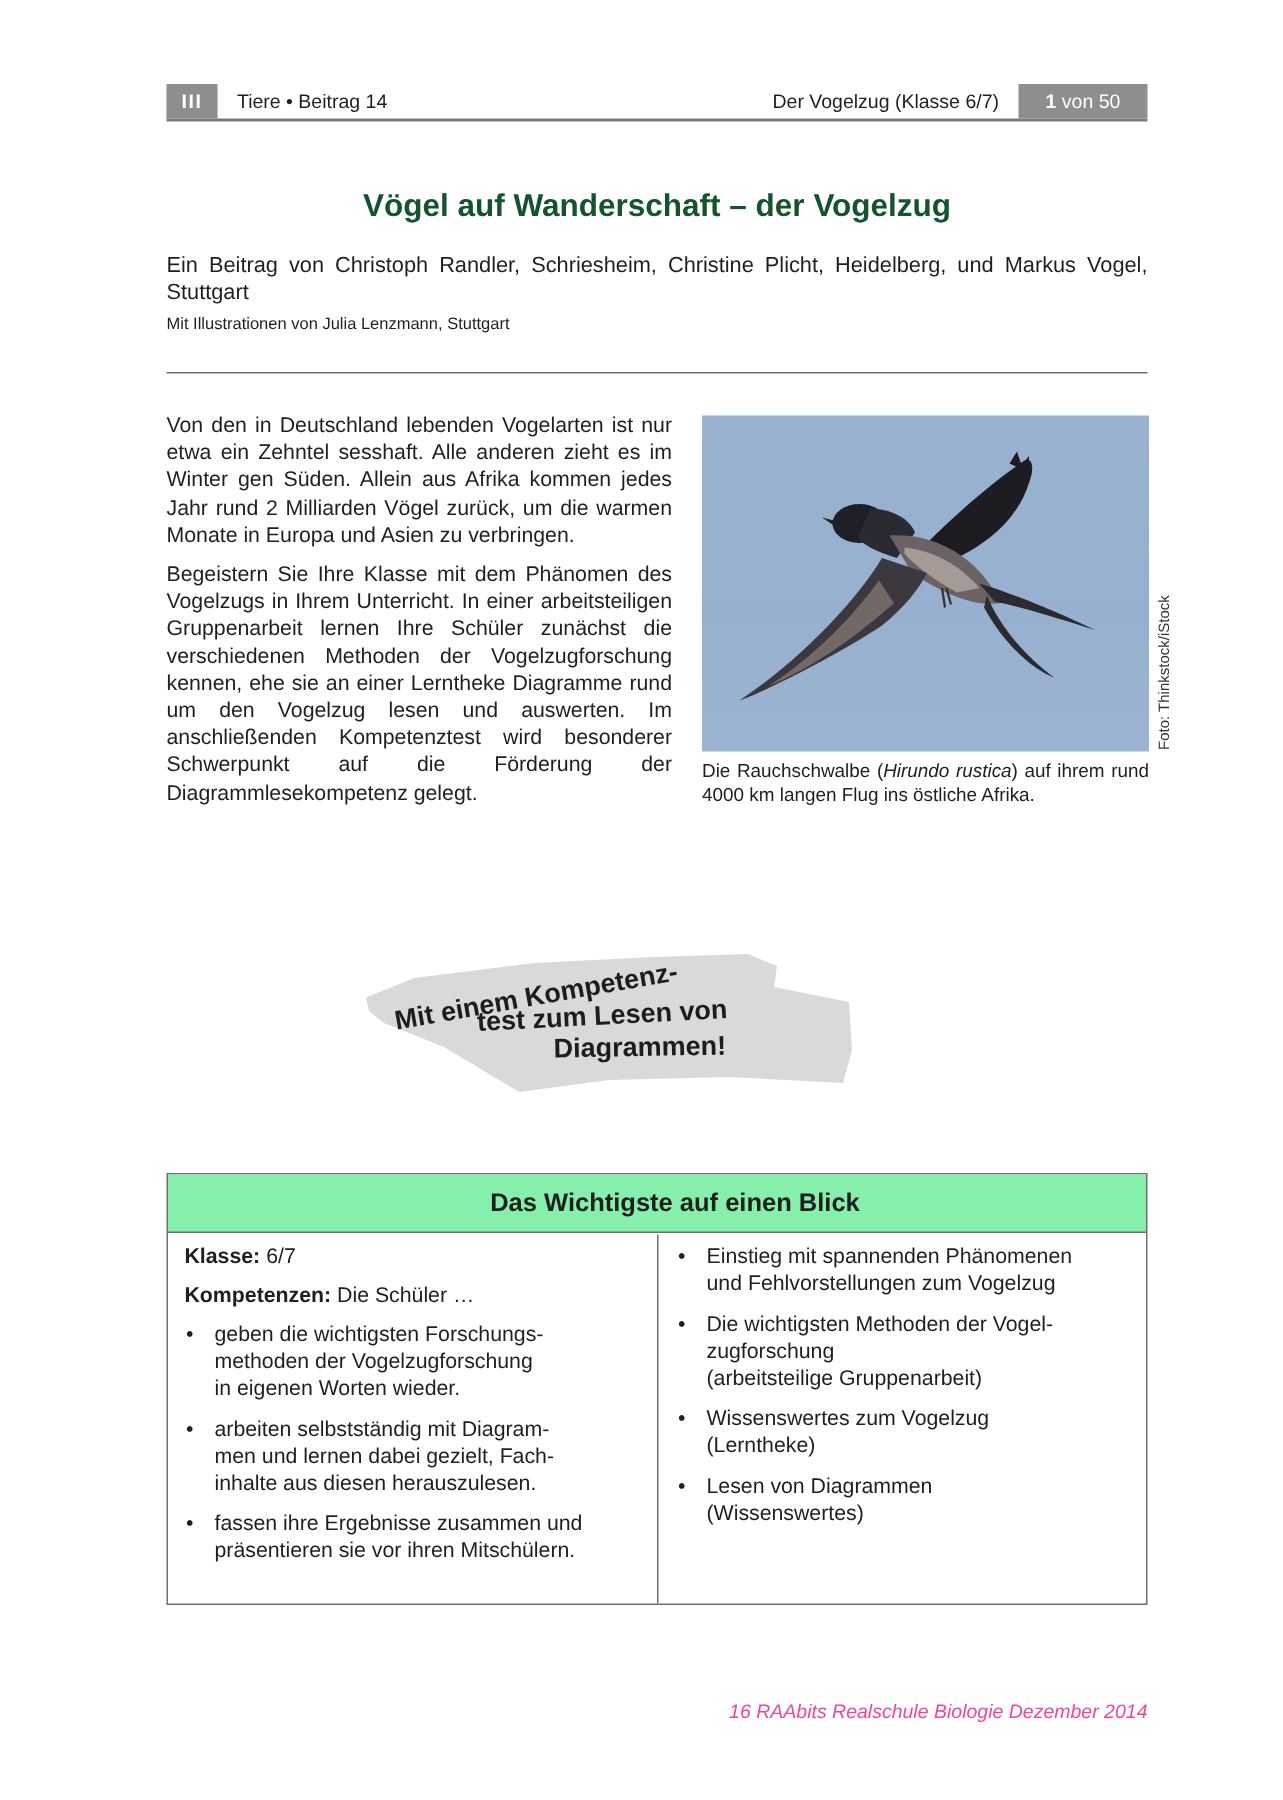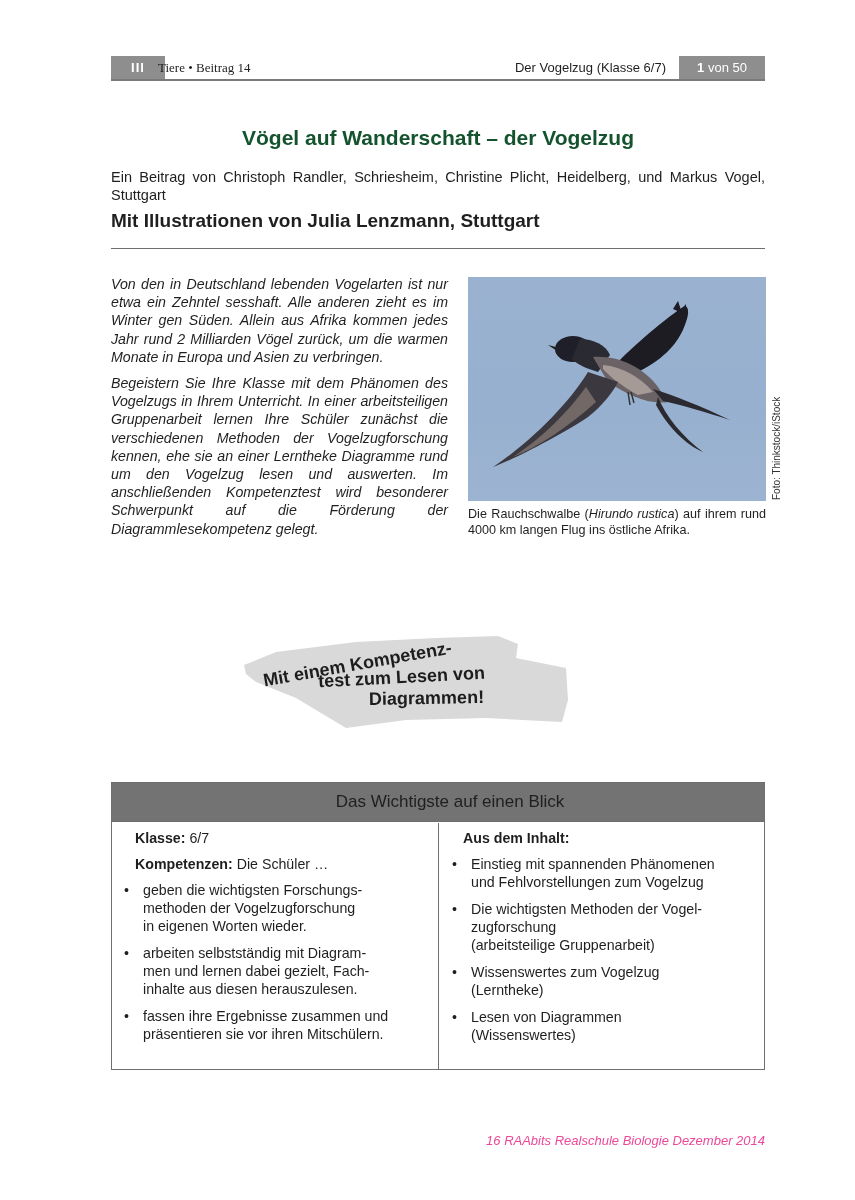--- a/index.html
+++ b/index.html
@@ -2,62 +2,62 @@
 <html><head>
 <meta charset="utf-8">
 <style>
   html, body { margin: 0; padding: 0; background: #ffffff; }
   body { width: 855px; height: 1200px; position: relative; overflow: hidden;
          font-family: "Liberation Sans", sans-serif; color: #1f1f1f; }
 
   
   .hdr { position: absolute; left: 111px; top: 56px; width: 654px; height: 23px;
          border-bottom: 2px solid #7a7a7a; }
-  .hdr .chapter { position: absolute; left: 0; top: 0; width: 54px; height: 23px;
+  .hdr .chapter { position: absolute; left: 0; top: 0; width: 34px; height: 23px;
          background: #8e8e8e; color: #fff; font-weight: bold; font-size: 13px;
          text-align: center; line-height: 23px; letter-spacing: 1px; }
-  .hdr .series { position: absolute; left: 47px; top: 0; line-height: 23px; font-size: 13px; font-family: Liberation Serif, serif; }
+  .hdr .series { position: absolute; left: 47px; top: 0; line-height: 23px; font-size: 13px; }
   .hdr .topic { position: absolute; right: 99px; top: 0; line-height: 23px; font-size: 13px; }
   .hdr .page { position: absolute; right: 0; top: 0; width: 86px; height: 23px;
          background: #8e8e8e; color: #fff; font-size: 13px; text-align: center; line-height: 23px; }
   .hdr .page b { font-weight: bold; }
 
   .title { position: absolute; left: 111px; top: 126px; width: 654px; text-align: center;
            font-size: 21px; font-weight: bold; color: #14532d; }
   .authors { position: absolute; left: 111px; top: 168px; width: 654px; font-size: 14.5px;
              line-height: 18px; text-align: justify; text-align-last: left; }
-  .illus { position: absolute; left: 111px; top: 210px; font-size: 19px; font-weight: bold; }
+  .illus { position: absolute; left: 111px; top: 210px; font-size: 11px; }
   .rule { position: absolute; left: 111px; top: 248px; width: 654px; height: 0;
           border-top: 1.5px solid #6f6f6f; }
 
   .intro { position: absolute; left: 111px; top: 275px; width: 337px; font-size: 14.2px;
            line-height: 18.2px; text-align: justify; }
-  .intro p { margin: 0 0 8px 0; font-style: italic; }
+  .intro p { margin: 0 0 8px 0; }
 
   .photo { position: absolute; left: 468px; top: 277px; width: 298px; height: 224px;
            background: linear-gradient(180deg, #9ab2d0 0%, #97b0cf 60%, #9cb4d1 100%); overflow: hidden; }
   .credit { position: absolute; left: 771px; top: 500px; transform-origin: left top;
             transform: rotate(-90deg); font-size: 10px; white-space: nowrap; color: #333; }
   .caption { position: absolute; left: 468px; top: 506px; width: 298px; font-size: 12.6px;
              line-height: 16px; text-align: justify; }
   .caption i { }
 
   .banner { position: absolute; left: 236px; top: 630px; width: 340px; height: 105px; }
   .banner svg { position: absolute; left: 0; top: 0; }
   .banner .l { position: absolute; font-weight: bold; font-size: 18px; color: #1d1d1d; white-space: nowrap; }
 
   .box { position: absolute; left: 111px; top: 782px; width: 652px; height: 286px;
          border: 1.5px solid #6f6f6f; }
-  .box .bh { height: 38px; background: #737373; border-bottom: 1.5px solid #6f6f6f;
-             text-align: center; line-height: 38px; font-size: 17px; font-weight: normal; padding-left: 24px; }
+  .box .bh { height: 38px; background: #86efac; border-bottom: 1.5px solid #6f6f6f;
+             text-align: center; line-height: 38px; font-size: 17px; font-weight: bold; padding-left: 24px; }
   .box .col { position: absolute; top: 40px; bottom: 0; }
   .box .colL { left: 0; width: 326px; border-right: 1.5px solid #6f6f6f; }
   .box .colR { left: 328px; right: 0; }
   .box .inner { padding: 6px 11px 0 11px; font-size: 14.2px; line-height: 18px; }
-  .box .row { margin: 0 0 8px 12px; }
+  .box .row { margin: 0 0 8px 0; }
   .box b { font-weight: bold; }
   .box ul { list-style: none; margin: 0; padding: 0; }
   .box li { position: relative; padding-left: 20px; margin: 0 0 9px 0; }
   .box li .dot { position: absolute; left: 1px; top: 0; }
   .box li .txt { white-space: pre-line; display: block; }
 
   .footer { position: absolute; right: 90px; top: 1133px; font-size: 13px; font-style: italic; color: #ec4899; }
 </style>
 </head>
 <body>
@@ -139,21 +139,20 @@
         <li>
             <span class="dot">•</span>
             <span class="txt">fassen ihre Ergebnisse zusammen und
 präsentieren sie vor ihren Mitschülern.</span>
           </li>
       </ul>
     </div>
   </div>
   <div class="col colR">
     <div class="inner">
-      <div class="row"><b>Aus dem Inhalt:</b></div>
       <ul>
         <li>
             <span class="dot">•</span>
             <span class="txt">Einstieg mit spannenden Phänomenen
 und Fehlvorstellungen zum Vogelzug</span>
           </li>
         <li>
             <span class="dot">•</span>
             <span class="txt">Die wichtigsten Methoden der Vogel-
 zugforschung

